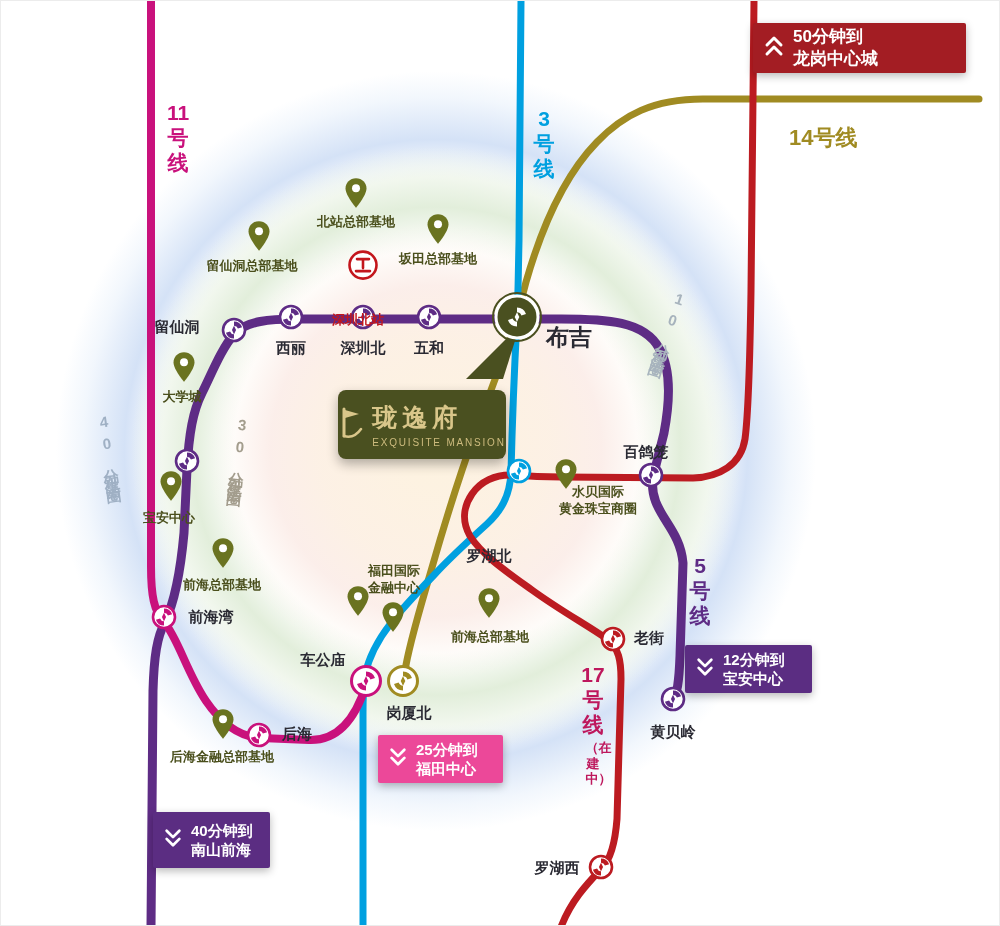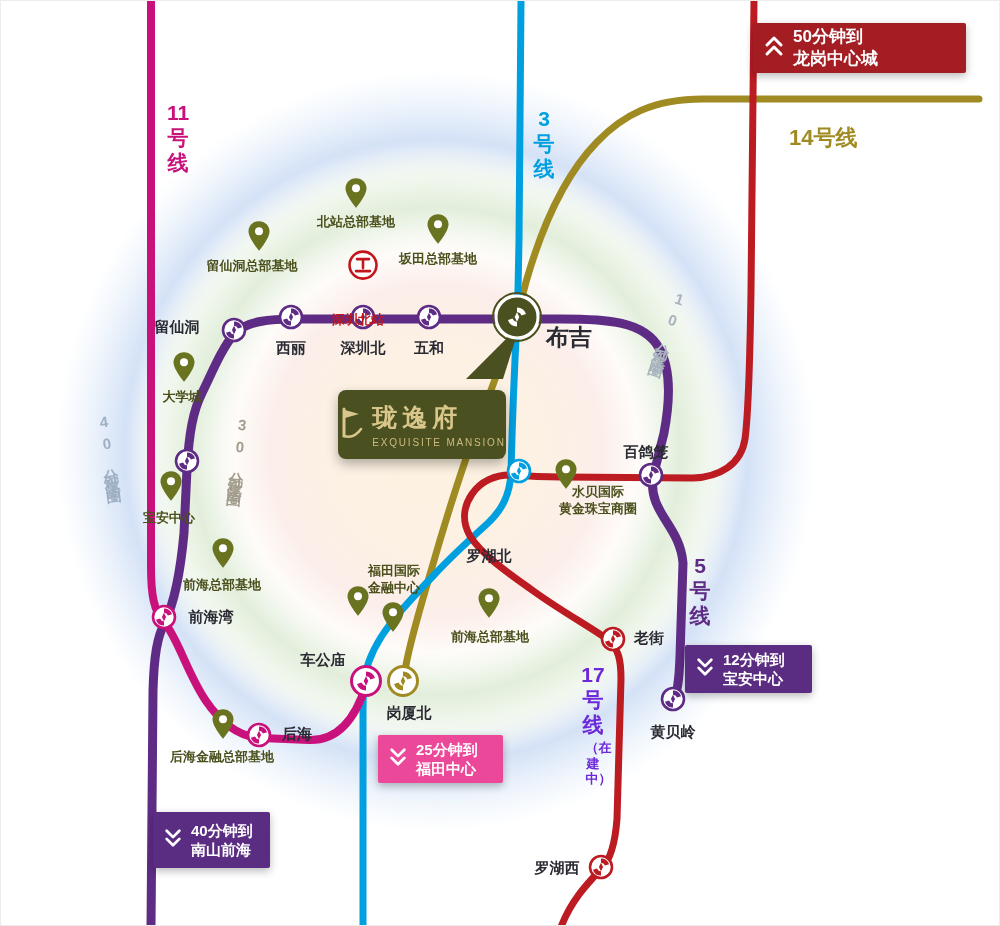--- a/index.html
+++ b/index.html
@@ -55,21 +55,21 @@
     <path fill="none" stroke-width="7" stroke-linecap="round" d="M 520,0 L 518,240 C 517,285 517,300 516,318 C 513,375 511,430 510,471 C 509,496 499,511 486,523 C 465,542 448,558 433,574 C 412,596 399,610 390,622 C 376,640 368,655 364,674 C 362,688 362,698 362,712 L 362,926" stroke="#00a0e0"></path>
     <path fill="none" stroke-width="7" stroke-linecap="round" d="M 753,0 L 750,290 C 749,355 748,408 744,438 C 740,464 718,476 692,477 L 560,476 C 538,476 524,475 512,474 C 494,473 479,481 471,493 C 462,506 461,521 469,535 C 481,554 506,571 531,589 C 560,610 586,624 606,638 C 618,647 620,660 620,678 L 616,818 C 614,844 609,859 601,867 C 585,884 570,900 560,926" stroke="#bc1b21"></path>
     <path fill="none" stroke-width="8" stroke-linecap="round" d="M 150,0 L 150,565 C 150,595 153,610 163,621 C 177,637 186,672 205,700 C 220,722 237,736 260,737 L 308,739 C 338,740 355,716 365,684" stroke="#c9117c"></path>
     <polygon points="465,378 502,378 519,324" fill="#4a5020"></polygon>
   </svg>
 
   <div class="line-label vertical" style="left: 162px; top: 100px; width: 30px; color: rgb(201, 17, 124);">11号线</div>
   <div class="line-label vertical" style="left: 530px; top: 106px; width: 26px; color: rgb(0, 160, 224);">3号线</div>
   <div class="line-label" style="left: 788px; top: 122px; font-size: 22px; color: rgb(160, 139, 34);">14号线</div>
   <div class="line-label vertical" style="left: 686px; top: 553px; width: 26px; color: rgb(94, 44, 133);">5号线</div>
-  <div class="line-label vertical" style="left: 578px; top: 662px; width: 28px; color: #6d28d9;">
+  <div class="line-label vertical" style="left: 578px; top: 662px; width: 28px; color: #be185d;">
     <span>17号线</span>
     <span class="line-sub">（在建中）</span>
   </div>
 
   <div class="ring-label" style="left:96px;top:412px;transform:rotate(-8deg);color:#9fb0c4;">40分钟生活圈</div>
   <div class="ring-label" style="left:228px;top:415px;transform:rotate(6deg);color:#a39d8d;">30分钟生活圈</div>
   <div class="ring-label" style="left:660px;top:288px;transform:rotate(18deg);color:#a7b3bd;">10分钟生活圈</div>
 
   <div class="map-label" style="left:488px;top:531px;color:#2a2a33;font-size:15px;margin-top:24px;">罗湖北</div>
 

